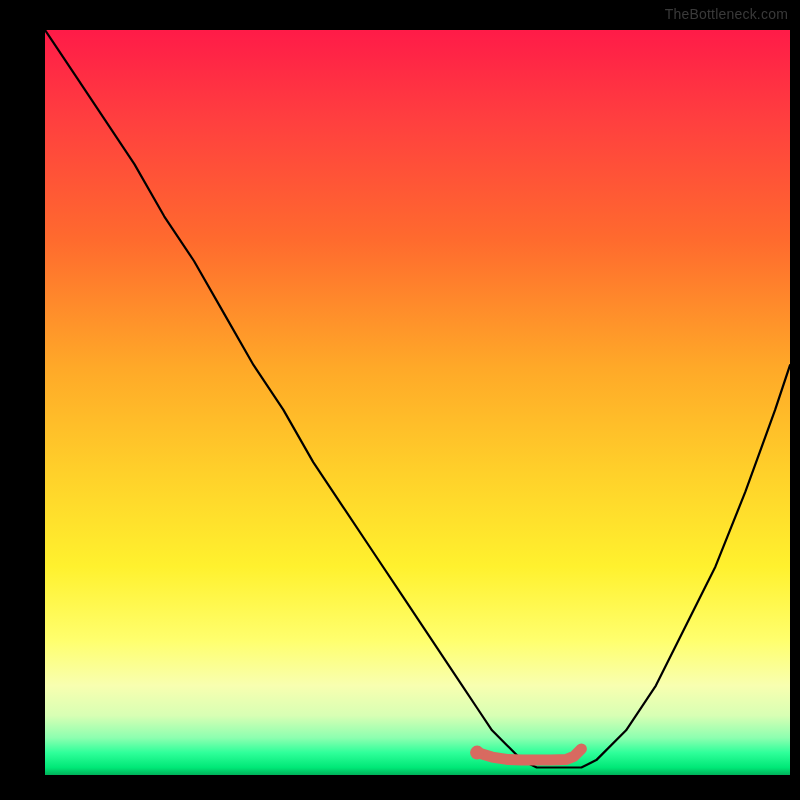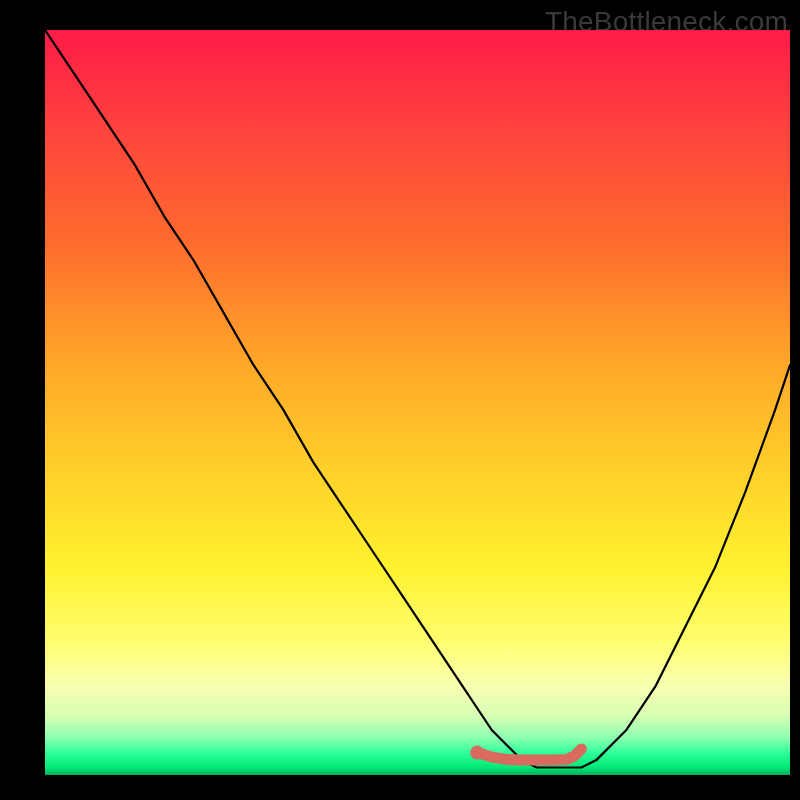--- a/index.html
+++ b/index.html
@@ -38,21 +38,21 @@
       #2fff9a 97%,
       #00e877 99%,
       #00b15a 100%
     );
   }
   .watermark {
     position: absolute;
     top: 6px;
     right: 12px;
     color: #3a3a3a;
-    font-size: 28px;
+    font-size: 14px;
     font-weight: 500;
     letter-spacing: 0.2px;
   }
   svg.curve {
     position: absolute;
     left: 0;
     top: 0;
     width: 745px;
     height: 745px;
   }

